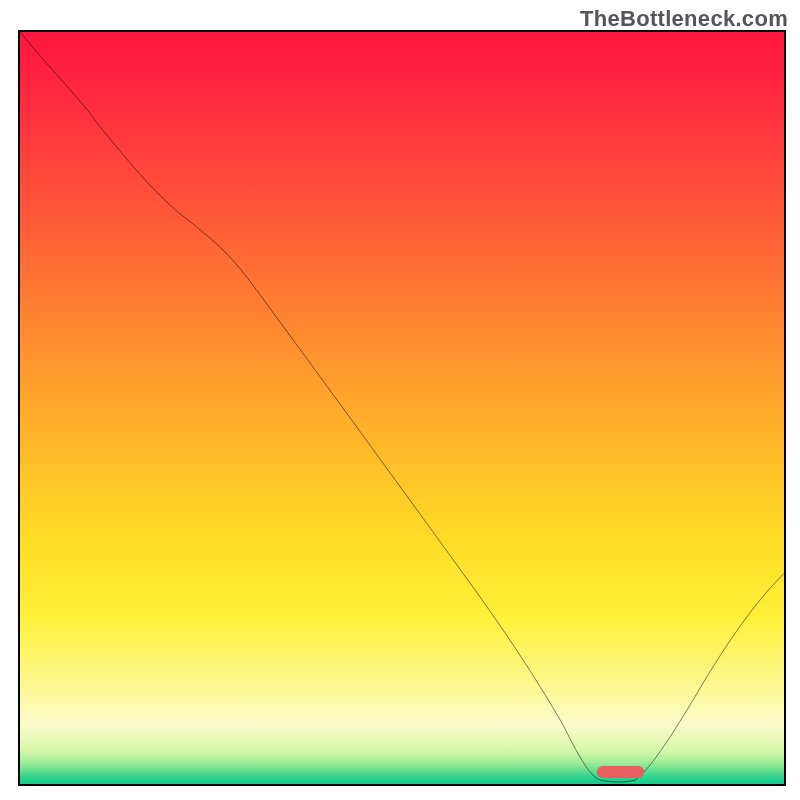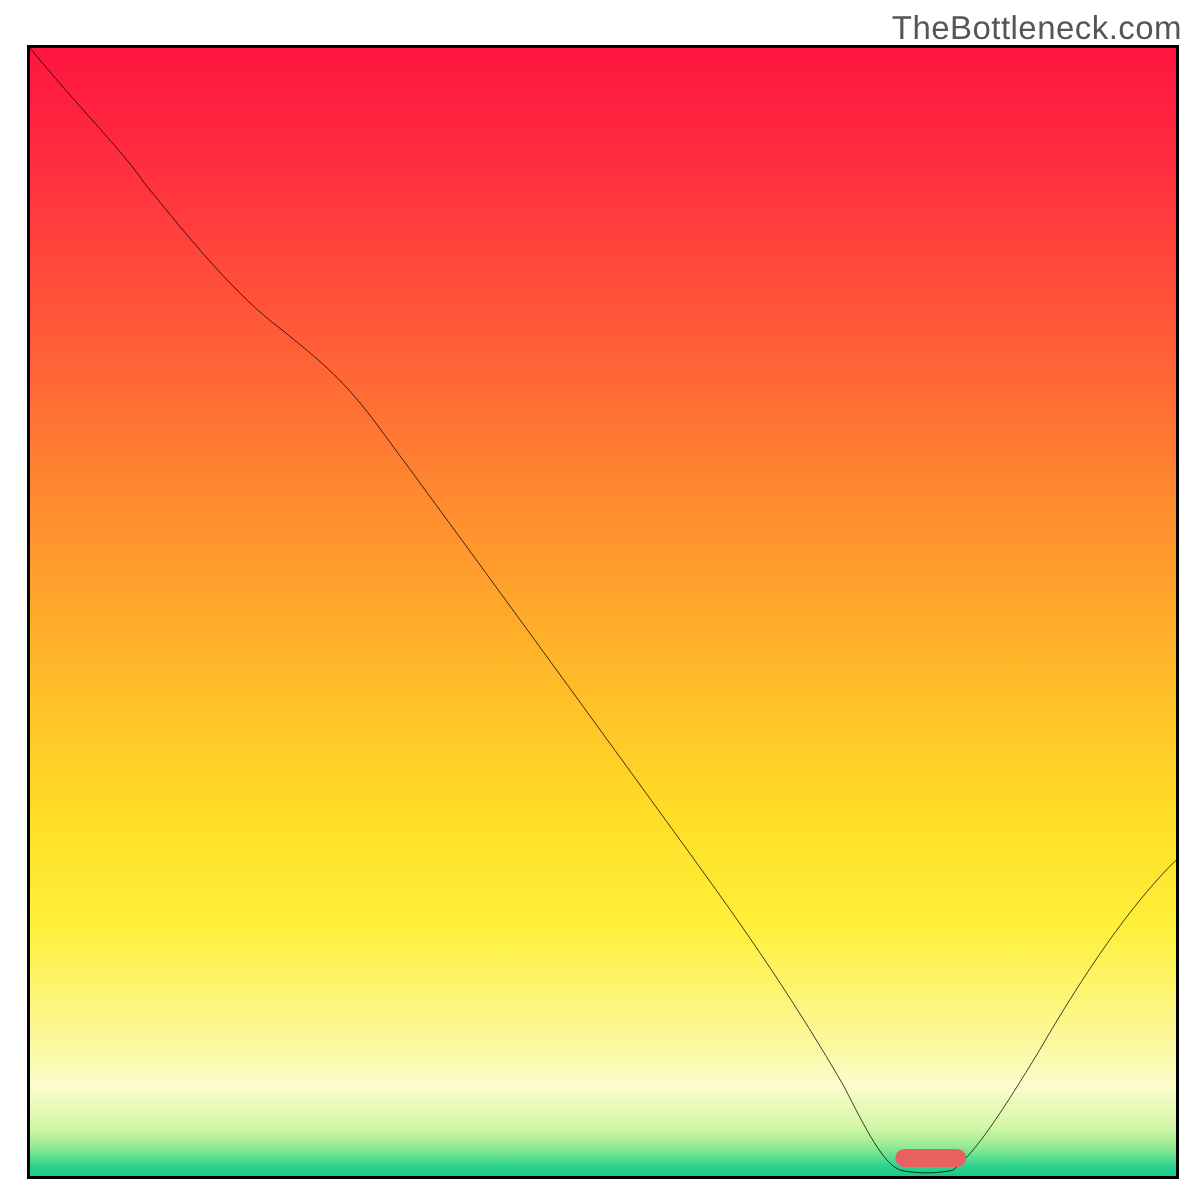--- a/index.html
+++ b/index.html
@@ -14,21 +14,21 @@
   .container {
     position: relative;
     width: 800px;
     height: 800px;
   }
   .watermark {
     position: absolute;
     top: 6px;
     right: 12px;
     font-size: 22px;
-    font-weight: 400;
+    font-weight: 700;
     color: #555559;
     letter-spacing: 0.3px;
     z-index: 5;
   }
   .plot {
     position: absolute;
     left: 18px;
     top: 30px;
     width: 764px;
     height: 752px;

